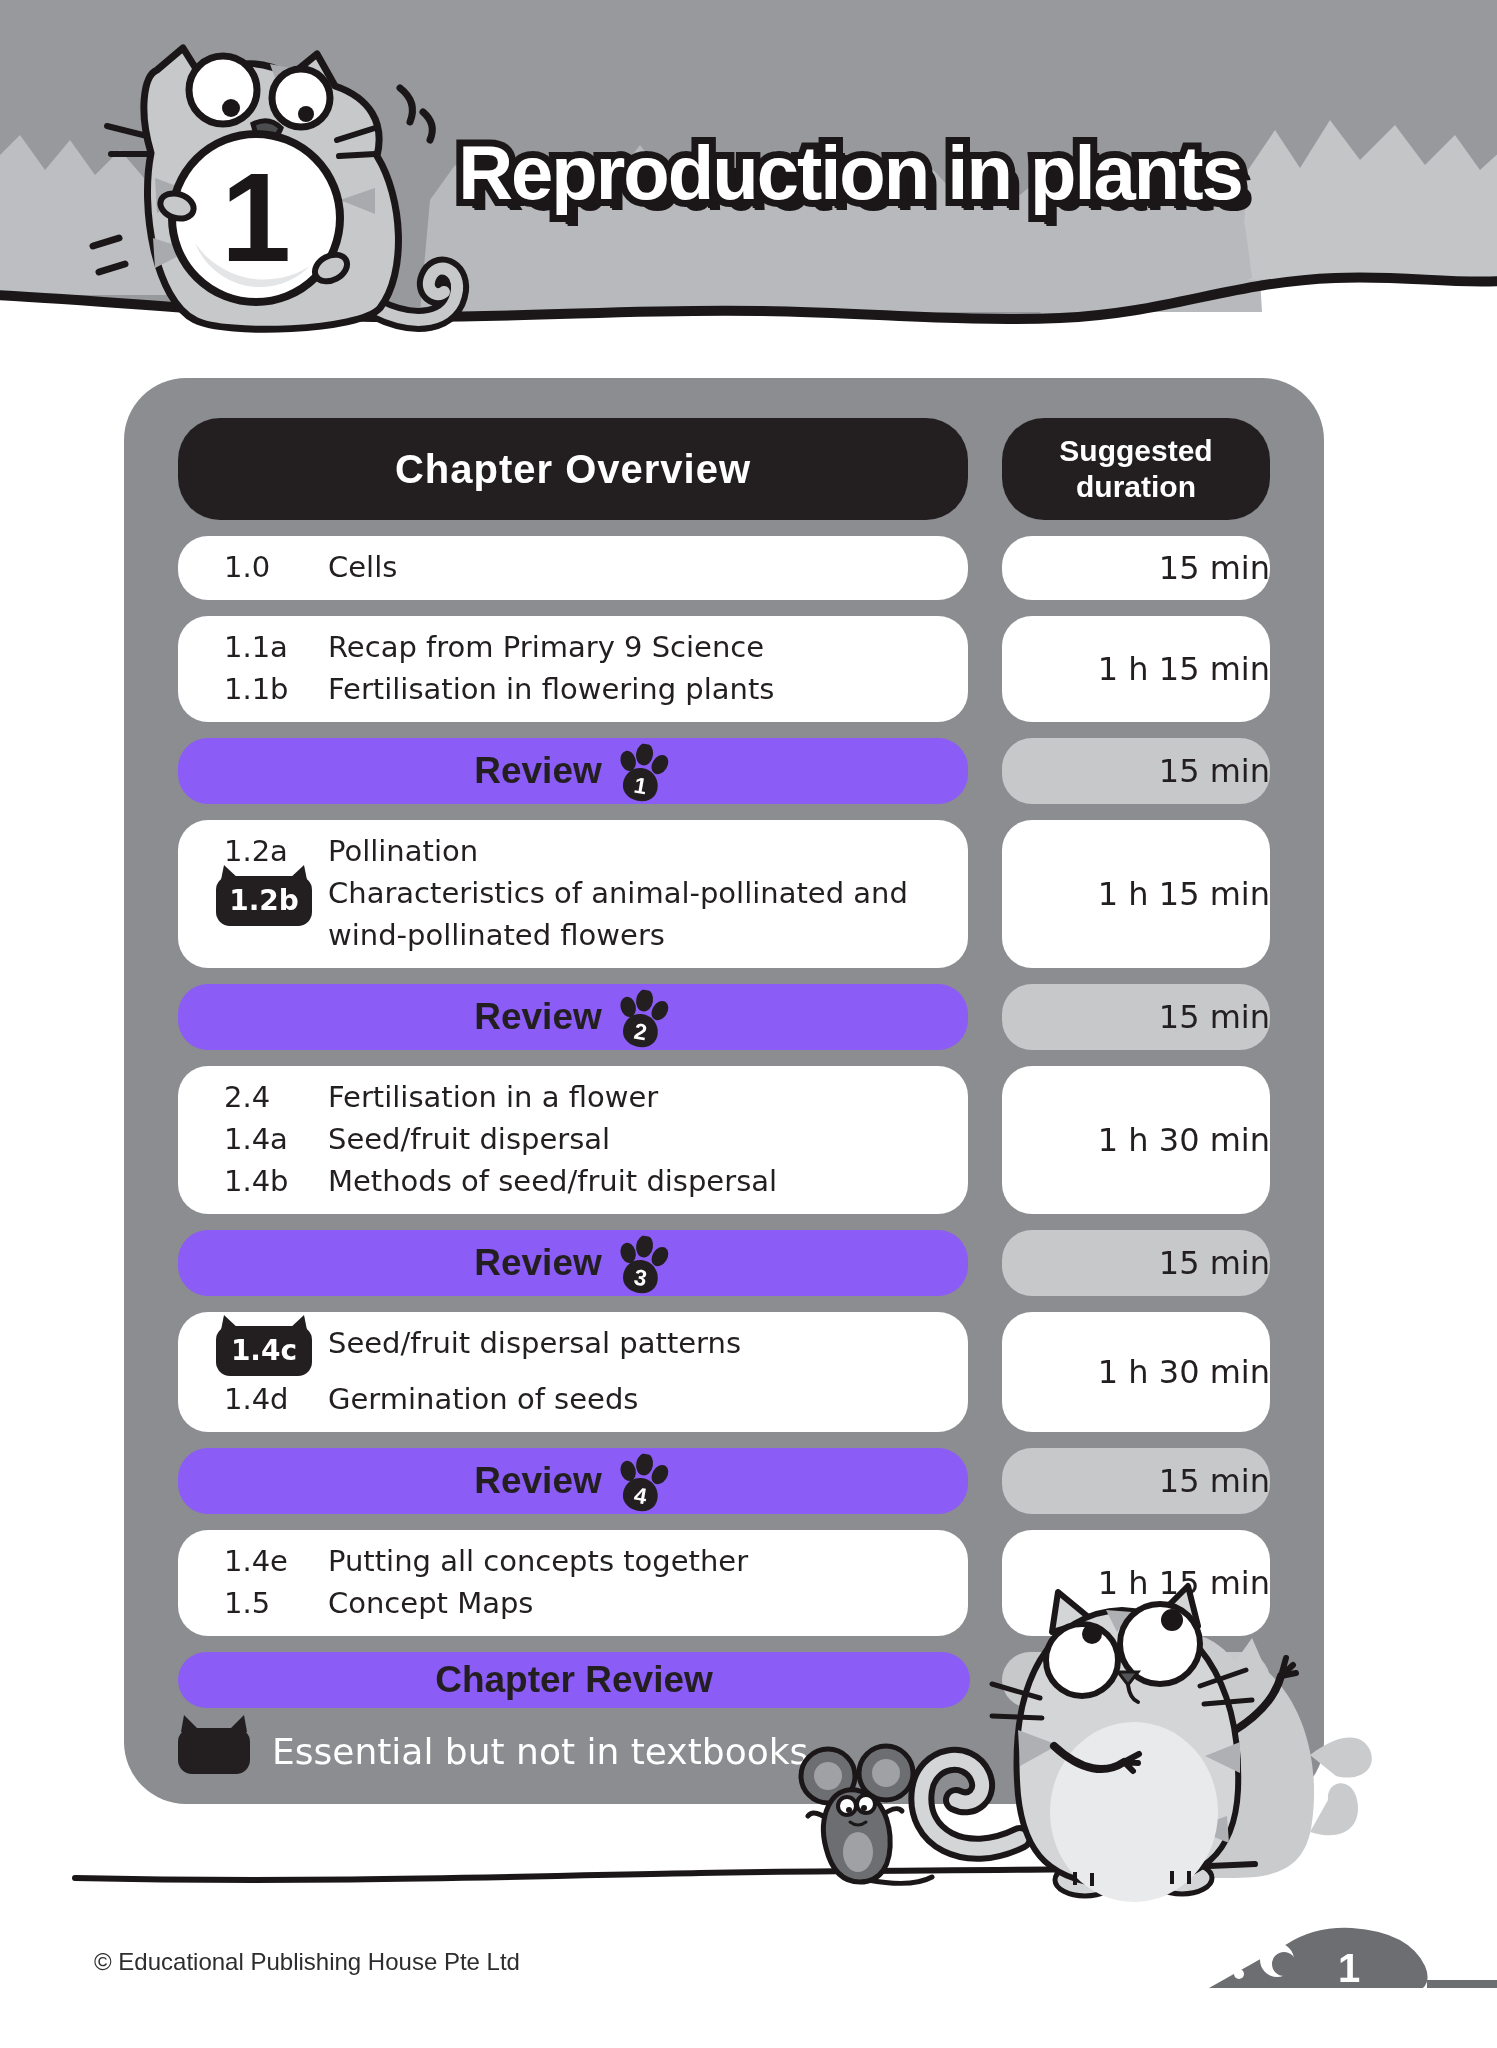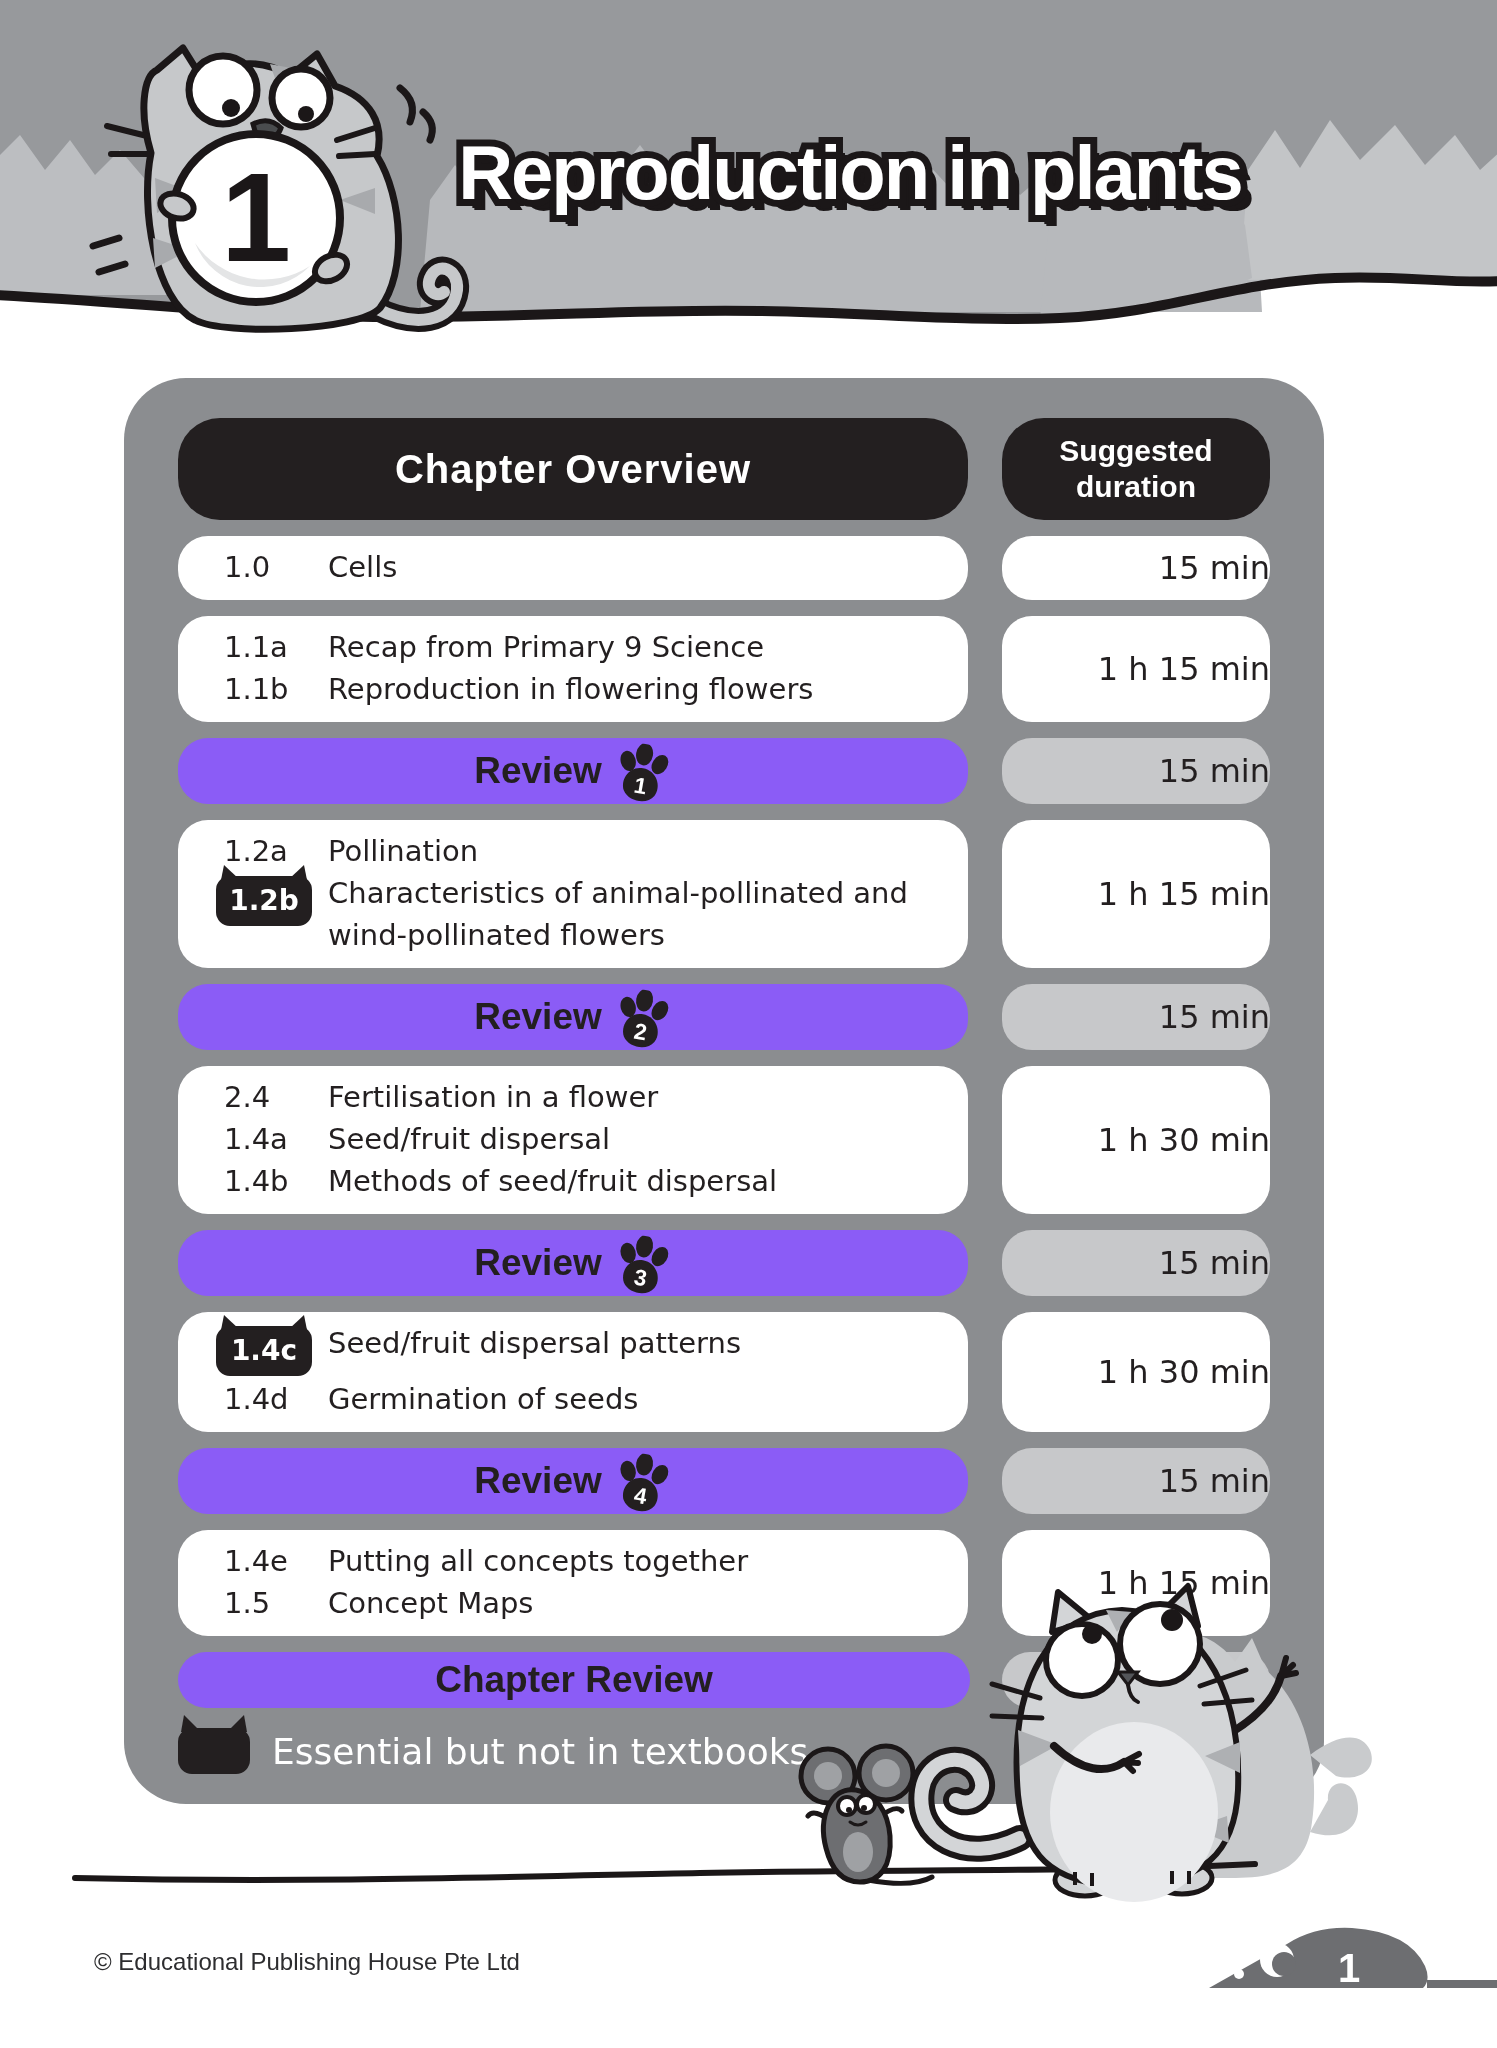--- a/index.html
+++ b/index.html
@@ -135,21 +135,21 @@
     </div>
 
     <div class="row">
       <div class="cell-left content-left">
         <div class="content-line">
           <span class="line-code">1.1a</span>
           <span class="line-text">Recap from Primary 9 Science</span>
         </div>
         <div class="content-line">
           <span class="line-code">1.1b</span>
-          <span class="line-text">Reproduction in flowering flowers</span>
+          <span class="line-text">Fertilisation in flowering plants</span>
         </div>
       </div>
       <div class="cell-right content-right">1 h 15 min</div>
     </div>
 
     <div class="row">
       <div class="cell-left review-left">
         <span class="review-label">Review</span>
         <svg class="paw-icon" viewBox="0 0 60 64">
           <ellipse cx="12" cy="21" rx="8" ry="11" fill="#231f20" transform="rotate(-24 12 21)"></ellipse>

